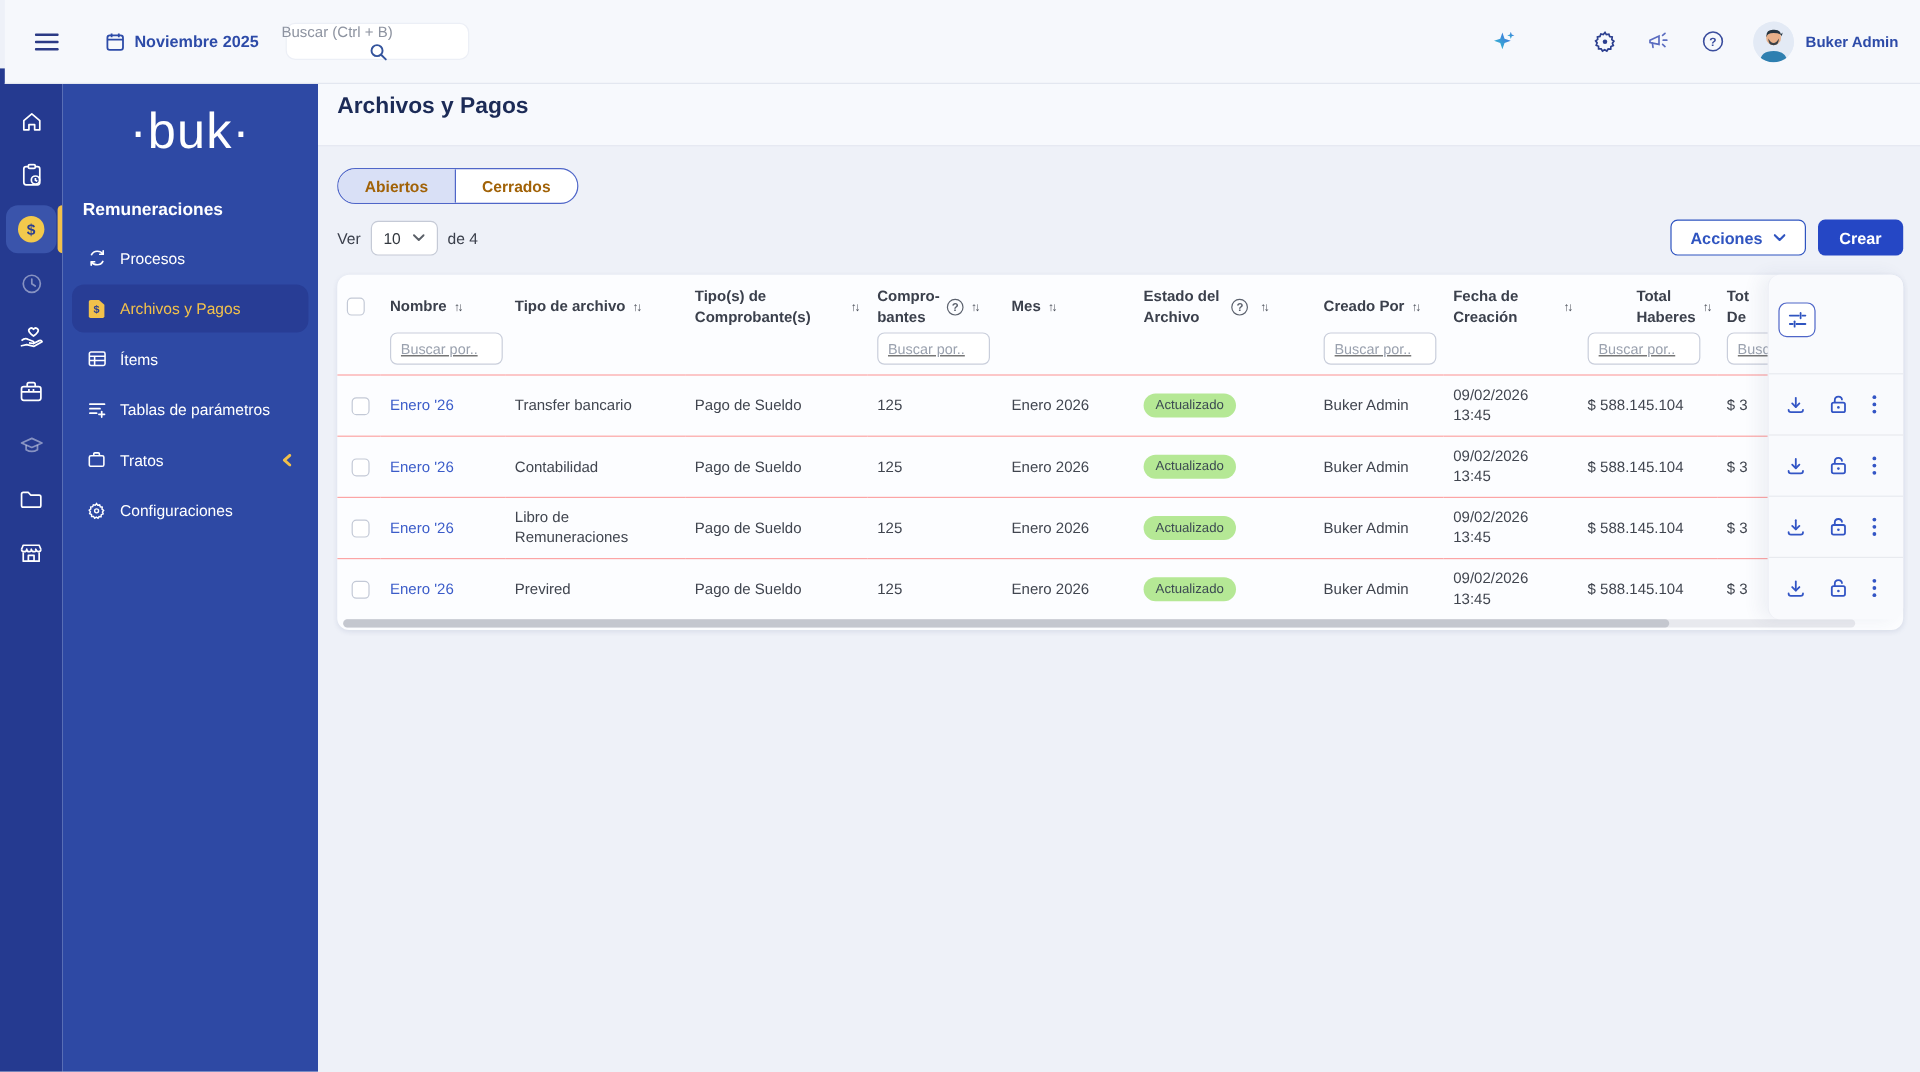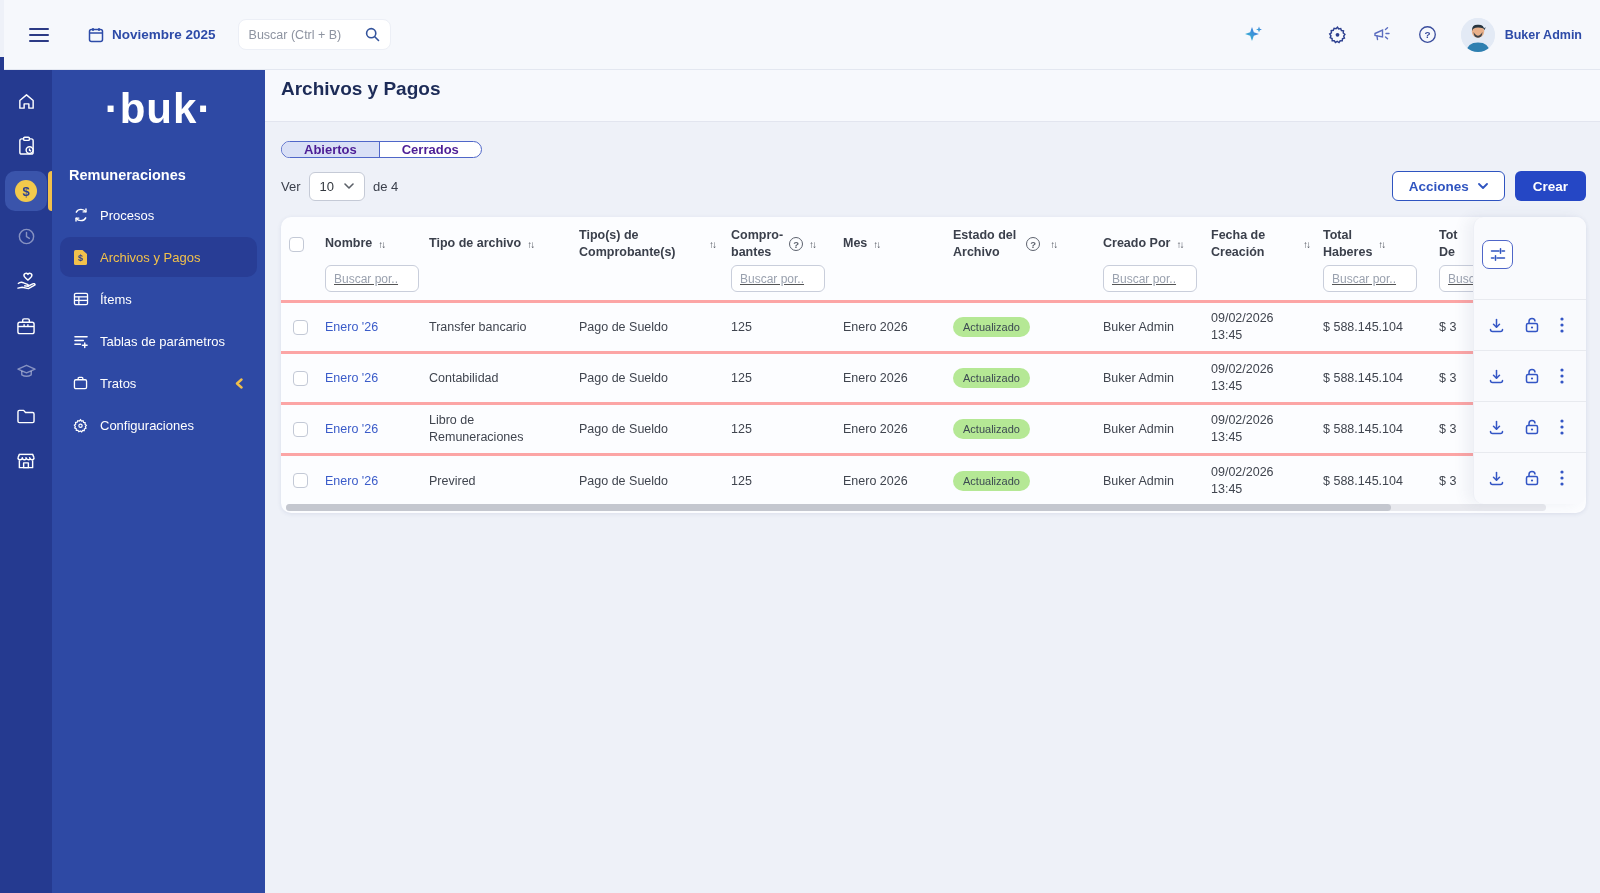--- a/index.html
+++ b/index.html
@@ -4,21 +4,21 @@
 <style>
   * { margin:0; padding:0; box-sizing:border-box; }
   html,body { width:1600px; height:893px; font-family:"Liberation Sans", sans-serif; background:#eef1f8; overflow:hidden; }
 
   
   .topbar { position:absolute; top:0; left:4px; width:1600px; height:70px; background:#f6f8fc;
             border-bottom:1px solid #e3e7f0; display:flex; align-items:center; padding:0 22px; z-index:30; }
   .hamburger { width:26px; height:26px; background:none; border:none; cursor:pointer; color:#2b3a85; display:flex; align-items:center; justify-content:center; }
   .month-picker { display:flex; align-items:center; gap:8px; margin-left:36px; color:#2d4ba8; font-size:13.5px; font-weight:700; cursor:pointer; }
   .searchbox { margin-left:22px; width:153px; height:31px; background:#ffffff; border:1px solid #eceff6; border-radius:8px;
-               display:flex; align-items:center; padding:0 8px 0 10px; }
+               display:flex; align-items:center; padding:0 8px 0 10px;flex-direction:column; }
   .searchbox input { flex:1; min-width:0; border:none; outline:none; font-size:12.5px; color:#555; background:transparent; font-family:"Liberation Sans", sans-serif; }
   .searchbox input::placeholder { color:#8d93a0; }
   .search-btn { background:none; border:none; color:#33539c; cursor:pointer; display:flex; padding:2px; }
   .topbar-right { margin-left:auto; display:flex; align-items:center; }
   .tb-icon { background:none; border:none; cursor:pointer; display:flex; align-items:center; justify-content:center; color:#3a4d9d; padding:4px; }
   .sparkle { margin-right:56px; }
   .gear-btn { margin-right:18px; }
   .mega-btn { margin-right:18px; color:#5a6cc0; }
   .help-btn { margin-right:20px; }
   .avatar { width:34px; height:34px; border-radius:50%; background:#e3eaf5; overflow:hidden; cursor:pointer; border:none; padding:0; display:block; }
@@ -28,37 +28,37 @@
   .rail { position:absolute; top:57px; left:0; width:52px; bottom:0; background:#253a90; display:flex; flex-direction:column; align-items:center; padding-top:22px; z-index:20; }
   .rail-item { position:relative; width:52px; height:44px; display:flex; align-items:center; justify-content:center; background:none; border:none; cursor:pointer; color:#ffffff; margin-bottom:1px; }
   .rail-item.dim { color:rgba(255,255,255,0.45); }
   .rail-item.active .rail-pill { position:absolute; left:5px; top:2px; width:42px; height:40px; background:#3a54ab; border-radius:10px; }
   .rail-item .ric { position:relative; z-index:2; display:flex; }
   .rail-indicator { position:absolute; right:0px; top:2px; width:4px; height:40px; background:#f2c14b; border-radius:4px 0 0 4px; }
   .coin { width:22px; height:22px; border-radius:50%; background:#f2c94c; color:#2c3f8f; font-weight:700; font-size:13px; display:flex; align-items:center; justify-content:center; }
 
   
   .sidebar { position:absolute; top:57px; left:52px; width:213px; bottom:0; background:#2e49a4; z-index:20; }
-  .logo { color:#ffffff; font-size:42px; font-weight:700; text-align:center; margin-top:28px; letter-spacing:1px; }
+  .logo { color:#ffffff; font-size:42px; font-weight:400; text-align:center; margin-top:28px; letter-spacing:1px; }
   .section-title { color:#ffffff; font-size:14.5px; font-weight:700; margin:34px 0 12px 17px; }
   .nav-item { position:relative; display:flex; align-items:center; height:40px; margin:2px 8px; padding-left:12px; border-radius:10px;
               color:#ffffff; font-size:13px; cursor:pointer; background:none; border:none; width:calc(100% - 16px); text-align:left; font-family:"Liberation Sans", sans-serif; }
   .nav-item .nico { width:17px; display:flex; justify-content:center; margin-right:11px; color:#ffffff; }
   .nav-item.active { background:#283d95; color:#f2c14b; }
   .nav-item.active .nico { color:#f2c14b; }
   .nav-chevron { position:absolute; right:14px; color:#f0bf4a; display:flex; }
 
   
   .content { position:absolute; top:57px; left:265px; width:1335px; bottom:0; background:#eef1f8; }
   .page-head { height:65px; background:#f7f9fd; border-bottom:1px solid #e2e5ef; display:flex; align-items:center; padding-left:16px; }
   .page-title { font-size:19px; font-weight:700; color:#1c2b57; }
 
   .controls { padding:18px 14px 0 16px; }
   .tabs { display:inline-flex; border:1px solid #4f66c8; border-radius:16px; overflow:hidden; background:#ffffff; }
-  .tab { height:15px; padding:0 22px; display:flex; align-items:center; font-size:13px; font-weight:700; color:#4c1d95; background:transparent; border:none; cursor:pointer; font-family:"Liberation Sans", sans-serif; }
+  .tab { height:28px; padding:0 22px; display:flex; align-items:center; font-size:13px; font-weight:700; color:#a16207; background:transparent; border:none; cursor:pointer; font-family:"Liberation Sans", sans-serif; }
   .tab.active { background:#d9e0f6; border-right:1px solid #4f66c8; }
 
   .ctl-row { display:flex; align-items:center; margin-top:13px; }
   .ver-label, .of-label { font-size:13px; color:#3a3f4b; }
   .pagesize { display:flex; align-items:center; gap:10px; margin:0 8px; height:29px; padding:0 10px; background:#ffffff; border:1px solid #c5cad6; border-radius:6px; font-size:13px; color:#33383f; cursor:pointer; }
   .ctl-spacer { flex:1; }
   .btn-outline { display:flex; align-items:center; gap:9px; height:30px; padding:0 16px; background:#ffffff; border:1px solid #2f54c0; border-radius:6px;
                  color:#2f54c0; font-size:13.5px; font-weight:700; cursor:pointer; margin-right:10px; font-family:"Liberation Sans", sans-serif; }
   .btn-primary { height:30px; padding:0 18px; background:#2547c5; border:none; border-radius:6px; color:#ffffff; font-size:13.5px; font-weight:700; cursor:pointer; font-family:"Liberation Sans", sans-serif; }
 
@@ -70,21 +70,21 @@
   col.c6{width:150px} col.c7{width:108px} col.c8{width:112px} col.c9{width:116px} col.c10{width:110px}
   thead tr.labels th { height:48px; vertical-align:middle; text-align:left; padding:6px 4px 0 8px; }
   .th-flex { display:flex; align-items:center; gap:6px; }
   .th-label { font-size:12.5px; font-weight:700; color:#3b404c; line-height:1.25; }
   .sort-glyph { font-size:10px; color:#4a4f59; letter-spacing:-2px; cursor:pointer; white-space:nowrap; }
   .help-glyph { width:14px; height:14px; border:1.2px solid #5c626e; border-radius:50%; color:#5c626e; font-size:9.5px; font-weight:700;
                 display:inline-flex; align-items:center; justify-content:center; cursor:pointer; flex:none; }
   thead tr.filters td { height:34px; padding:0 6px 8px 8px; vertical-align:top; }
   .filter-input { width:94px; height:27px; border:1px solid #c9cedb; border-radius:6px; background:#ffffff; padding:0 8px; font-size:12px; color:#555; font-family:"Liberation Sans", sans-serif;text-decoration:underline; }
   .filter-input::placeholder { color:#9aa1ae; }
-  tbody tr { border-top:3px solid #fca5a5; }
+  tbody tr { border-top:1px solid #fca5a5; }
   tbody td { height:51px; padding:4px 6px 4px 8px; font-size:12.5px; color:#40454f; vertical-align:middle; }
   .cell-check { text-align:center; }
   .checkbox { width:15px; height:15px; border:1.5px solid #c3c9d6; border-radius:4px; background:#ffffff; display:inline-block; cursor:pointer; vertical-align:middle; }
   .row-link { color:#3b5cc9; text-decoration:none; cursor:pointer; }
   .badge { display:inline-block; background:#b5e895; color:#3c4a52; font-size:11px; font-weight:500; padding:4px 10px; border-radius:10px; }
   .two-line { line-height:1.35; }
 
   
   .pinned { position:absolute; top:0; right:0; width:113px; height:287px; background:#f9fafd; border-radius:10px; border-left:1px solid #edeff5;
             box-shadow:-7px 0 14px rgba(60,70,110,0.07); z-index:5; }
@@ -433,21 +433,21 @@
                   <span class="sort-glyph">↑↓</span>
                 </div>
               </th>
             <th>
                 <div class="th-flex" style="justify-content:space-between;padding-right:2px">
                   <span class="th-label two-line"><span>Fecha de</span><br><span>Creación</span></span>
                   <span class="sort-glyph">↑↓</span>
                 </div>
               </th>
             <th>
-                <div class="th-flex" style="justify-content:flex-start;padding-right:2px">
+                <div class="th-flex" style="justify-content:flex-end;padding-right:2px">
                   <span class="th-label two-line"><span>Total</span><br><span>Haberes</span></span>
                   <span class="sort-glyph">↑↓</span>
                 </div>
               </th>
             <th>
                 <div class="th-flex">
                   <span class="th-label two-line"><span>Tot</span><br><span>De</span></span>
                 </div>
               </th>
           </tr>

